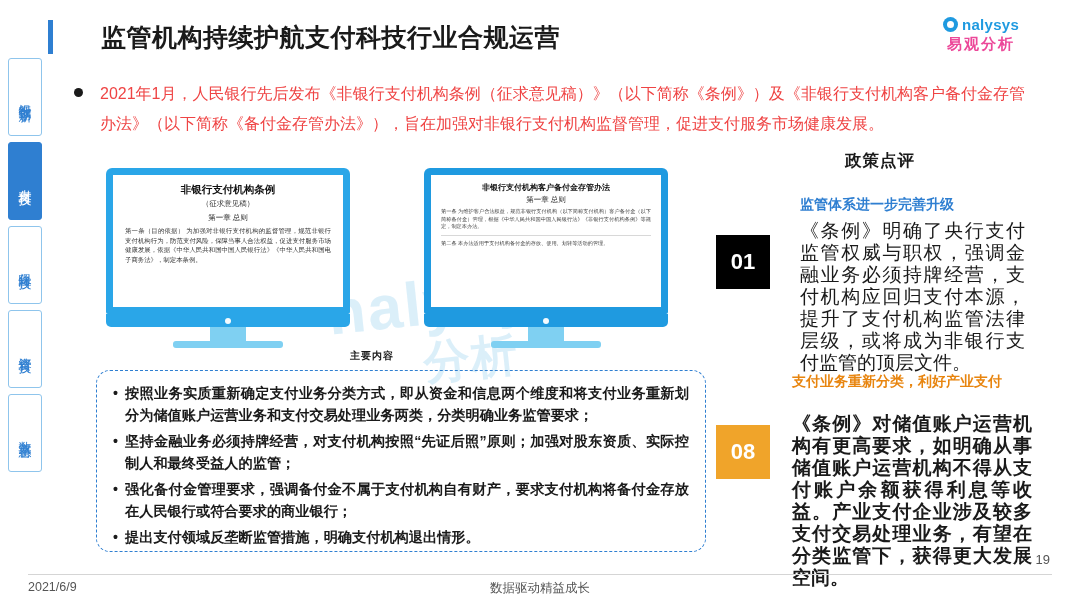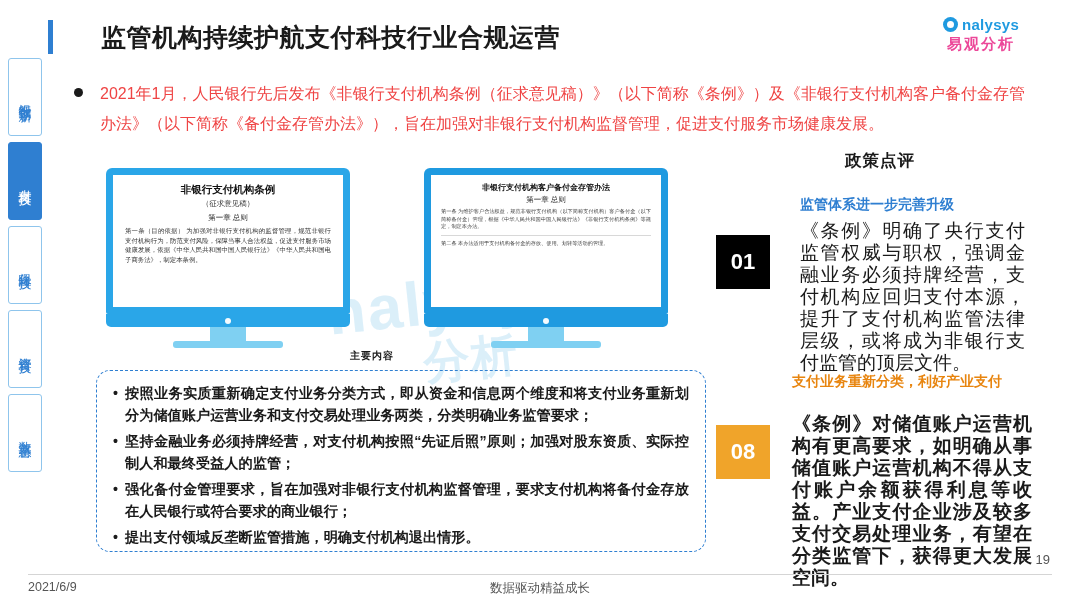--- a/index.html
+++ b/index.html
@@ -439,21 +439,21 @@
   <div class="mon-chin"></div>
   <div class="mon-neck"></div>
   <div class="mon-base"></div>
 </div>
 
 <div class="main-label">主要内容</div>
 <div class="content-box">
   <ul>
     <li>按照业务实质重新确定支付业务分类方式，即从资金和信息两个维度和将支付业务重新划分为储值账户运营业务和支付交易处理业务两类，分类明确业务监管要求；</li>
     <li>坚持金融业务必须持牌经营，对支付机构按照“先证后照”原则；加强对股东资质、实际控制人和最终受益人的监管；</li>
-    <li>强化备付金管理要求，旨在加强对非银行支付机构监督管理，要求支付机构将备付金存放在人民银行或符合要求的商业银行；</li>
+    <li>强化备付金管理要求，强调备付金不属于支付机构自有财产，要求支付机构将备付金存放在人民银行或符合要求的商业银行；</li>
     <li>提出支付领域反垄断监管措施，明确支付机构退出情形。</li>
   </ul>
 </div>
 
 <div class="comment-title">政策点评</div>
 
 <div class="badge badge-01">01</div>
 <div class="c-head c1h">监管体系进一步完善升级</div>
 <div class="c-body c1b">《条例》明确了央行支付监管权威与职权，强调金融业务必须持牌经营，支付机构应回归支付本源，提升了支付机构监管法律层级，或将成为非银行支付监管的顶层文件。</div>
 

